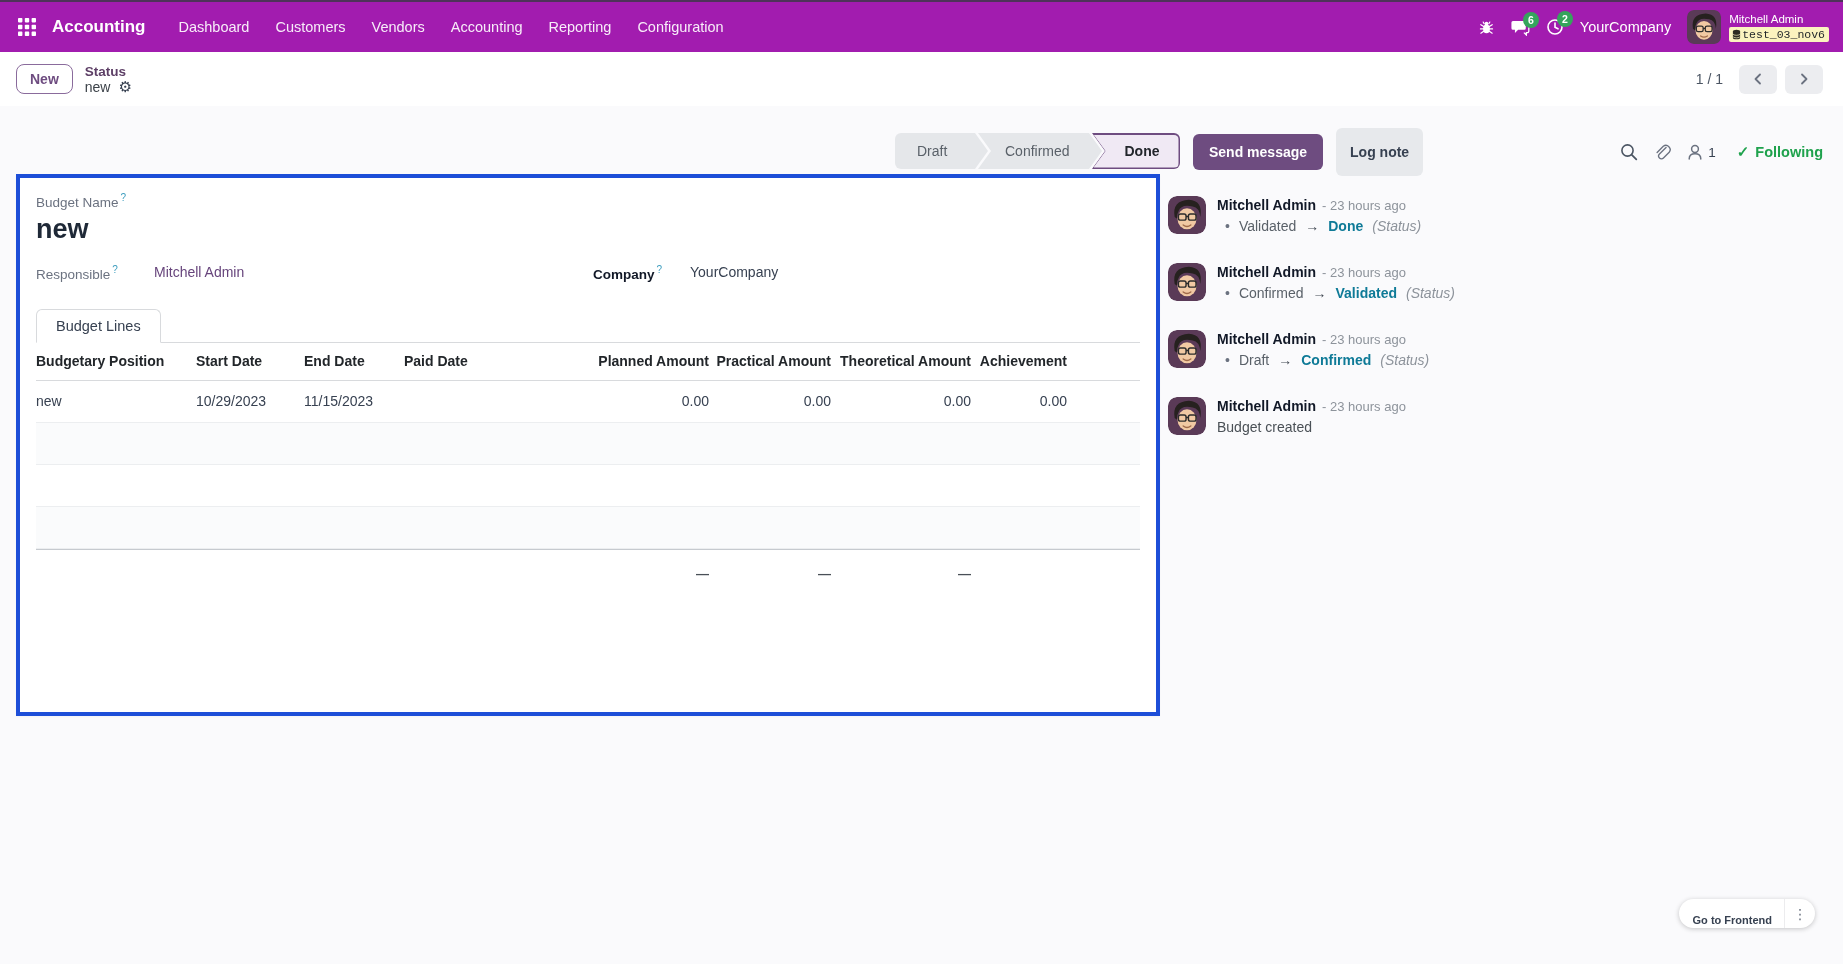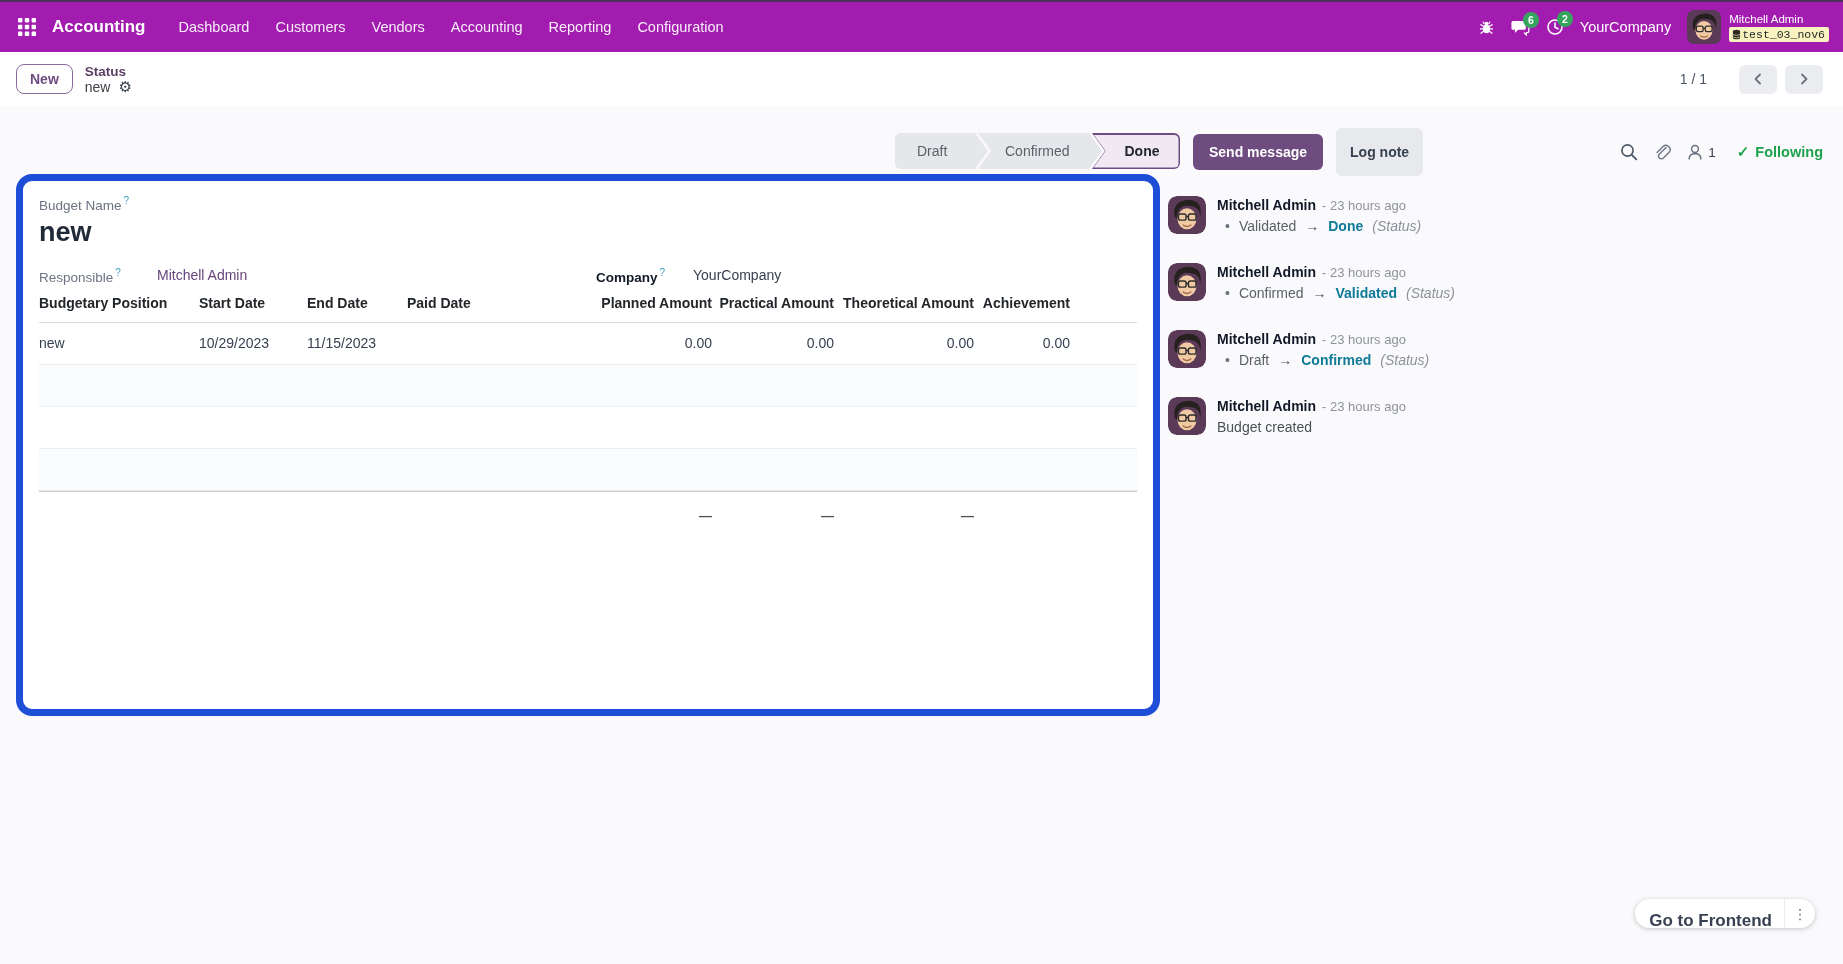--- a/index.html
+++ b/index.html
@@ -26,36 +26,36 @@
 
   
   .controlpanel { height:54px; background:#fff; display:flex; align-items:center; padding:0 20px 0 16px; }
   .btn-new { border:1px solid #8a6b9c; background:#fff; color:#6E4C80; font-weight:700; font-size:14px; padding:6px 13px; border-radius:8px; cursor:pointer; margin-right:12px; }
   .breadcrumb { display:flex; flex-direction:column; gap:0; }
   .bc-parent { color:#5d3f66; font-size:13.5px; font-weight:600; text-decoration:none; cursor:pointer; }
   .bc-current-row { display:flex; align-items:center; gap:8px; }
   .bc-current { color:#3c4249; font-size:14px; }
   .gear { color:#374151; font-size:15px; cursor:pointer; line-height:1; }
   .cp-right { margin-left:auto; display:flex; align-items:center; gap:8px; }
-  .pager-count { color:#4b5563; font-size:14px; margin-right:24px; }
+  .pager-count { color:#4b5563; font-size:14px; margin-right:8px; }
   .pager-btn { width:38px; height:29px; border:none; border-radius:6px; background:#ECEDF0; display:flex; align-items:center; justify-content:center; cursor:pointer; }
 
   
   .content { position:relative; height:864px; background:#FAFAFC; }
 
   
   .statusbar { position:absolute; top:27px; left:895px; display:flex; height:36px; font-size:14px; }
   .step { display:flex; align-items:center; background:#E5E7EA; color:#5a6169; height:36px; }
   .step-draft { width:93px; padding-left:22px; border-radius:6px 0 0 6px; clip-path:polygon(0 0, calc(100% - 13px) 0, 100% 50%, calc(100% - 13px) 100%, 0 100%); }
   .step-confirmed { width:124px; margin-left:-10px; padding-left:27px; clip-path:polygon(0 0, calc(100% - 13px) 0, 100% 50%, calc(100% - 13px) 100%, 0 100%, 13px 50%); }
   .done-wrap { position:relative; width:88px; height:36px; margin-left:-10px; background:#6E4C80; border-radius:0 6px 6px 0; clip-path:polygon(0 0, 100% 0, 100% 100%, 0 100%, 13px 50%); }
   .done-inner { position:absolute; inset:1.5px; background:#F0E9F4; border-radius:0 5px 5px 0; clip-path:polygon(0 0, 100% 0, 100% 100%, 0 100%, 12px 50%); display:flex; align-items:center; justify-content:center; padding-left:12px; color:#22262b; font-weight:700; }
 
   
-  .card { position:absolute; left:16px; top:68px; width:1144px; height:542px; background:#fff; border:7px solid #1d4ed8; border-radius:16px; box-shadow:0 1px 2px rgba(0,0,0,.03); padding:14px 16px 0 16px; }
+  .card { position:absolute; left:16px; top:68px; width:1144px; height:542px; background:#fff; border:4px solid #1d4ed8; border-radius:0; box-shadow:0 1px 2px rgba(0,0,0,.03); padding:14px 16px 0 16px; }
   .field-label { color:#6b7280; font-size:13.5px; }
   .help-sup { color:#3D9DBE; font-size:10px; vertical-align:super; margin-left:2px; cursor:pointer; }
   .sheet-title { font-size:27px; font-weight:700; color:#1f2937; margin-top:3px; }
   .fields { display:flex; margin-top:19px; }
   .col-left { width:557px; display:flex; align-items:flex-start; }
   .col-left .field-label { width:118px; flex:0 0 auto; }
   .link-val { color:#67457c; font-size:14px; text-decoration:none; cursor:pointer; }
   .col-right { flex:1; display:flex; flex-direction:column; gap:10px; }
   .frow { display:flex; align-items:flex-start; }
   .frow .field-label { width:97px; flex:0 0 auto; }
@@ -100,21 +100,21 @@
   .tracking { display:flex; align-items:center; gap:9px; font-size:14px; padding-left:8px; }
   .t-bullet { color:#6b7280; }
   .t-old { color:#5a6169; }
   .t-arrow { color:#3f4650; }
   .t-new { color:#0E7A97; font-weight:700; }
   .t-suffix { color:#8d939b; font-style:italic; }
   .msg-text { font-size:14px; color:#4a5056; }
 
   
   .frontend-pill { position:absolute; top:793px; right:28px; height:29px; background:#fff; border-radius:15px; box-shadow:0 1px 5px rgba(0,0,0,.22); display:flex; align-items:center; overflow:hidden; }
-  .gtf-label { font-size:17px; font-weight:700; color:#374151; padding:12px 12px 0 14px; border:none; background:transparent; height:100%; cursor:pointer; }
+  .gtf-label { font-size:11px; font-weight:700; color:#374151; padding:12px 12px 0 14px; border:none; background:transparent; height:100%; cursor:pointer; }
   .gtf-sep { width:1px; height:100%; background:#ECECEE; }
   .kebab-btn { width:30px; height:100%; border:none; background:transparent; color:#6b7280; font-size:14px; cursor:pointer; }
 </style>
 </head>
 <body>
 
 <header class="navbar">
   <div class="nav-left">
     <button class="apps-btn">
       <svg width="18" height="18" viewBox="0 0 18 18">
@@ -245,20 +245,23 @@
         <a class="link-val">Mitchell Admin</a>
       </div>
       <div class="col-right">
         <div class="frow">
           <span class="field-label"><span class="flabel-bold">Company</span><span class="help-sup">?</span></span>
           <span class="fval">YourCompany</span>
         </div>
       </div>
     </div>
 
+    <div class="tabs">
+      <div class="tab-active">Budget Lines</div>
+    </div>
 
     <div class="grid-row thead">
       <span class="th">Budgetary Position</span>
       <span class="th">Start Date</span>
       <span class="th">End Date</span>
       <span class="th">Paid Date</span>
       <span class="th num">Planned Amount</span>
       <span class="th num">Practical Amount</span>
       <span class="th num">Theoretical Amount</span>
       <span class="th num">Achievement</span>

